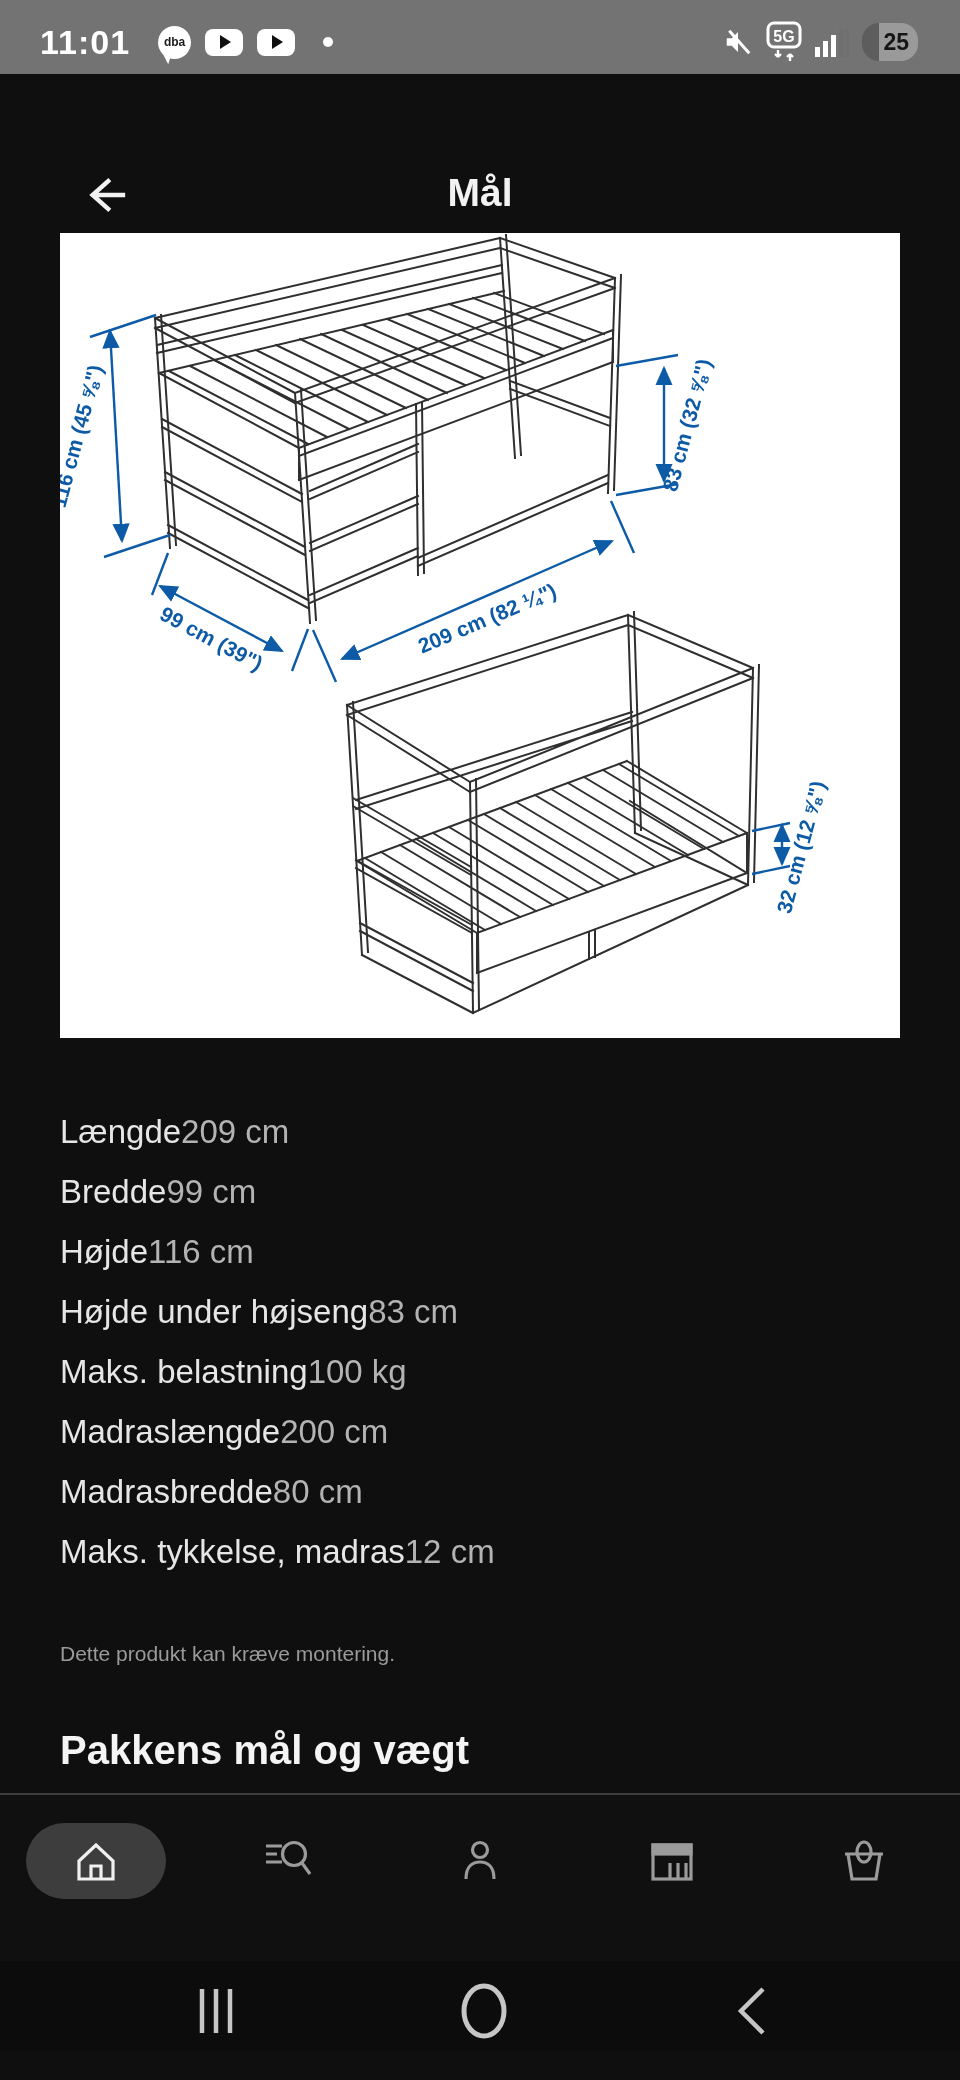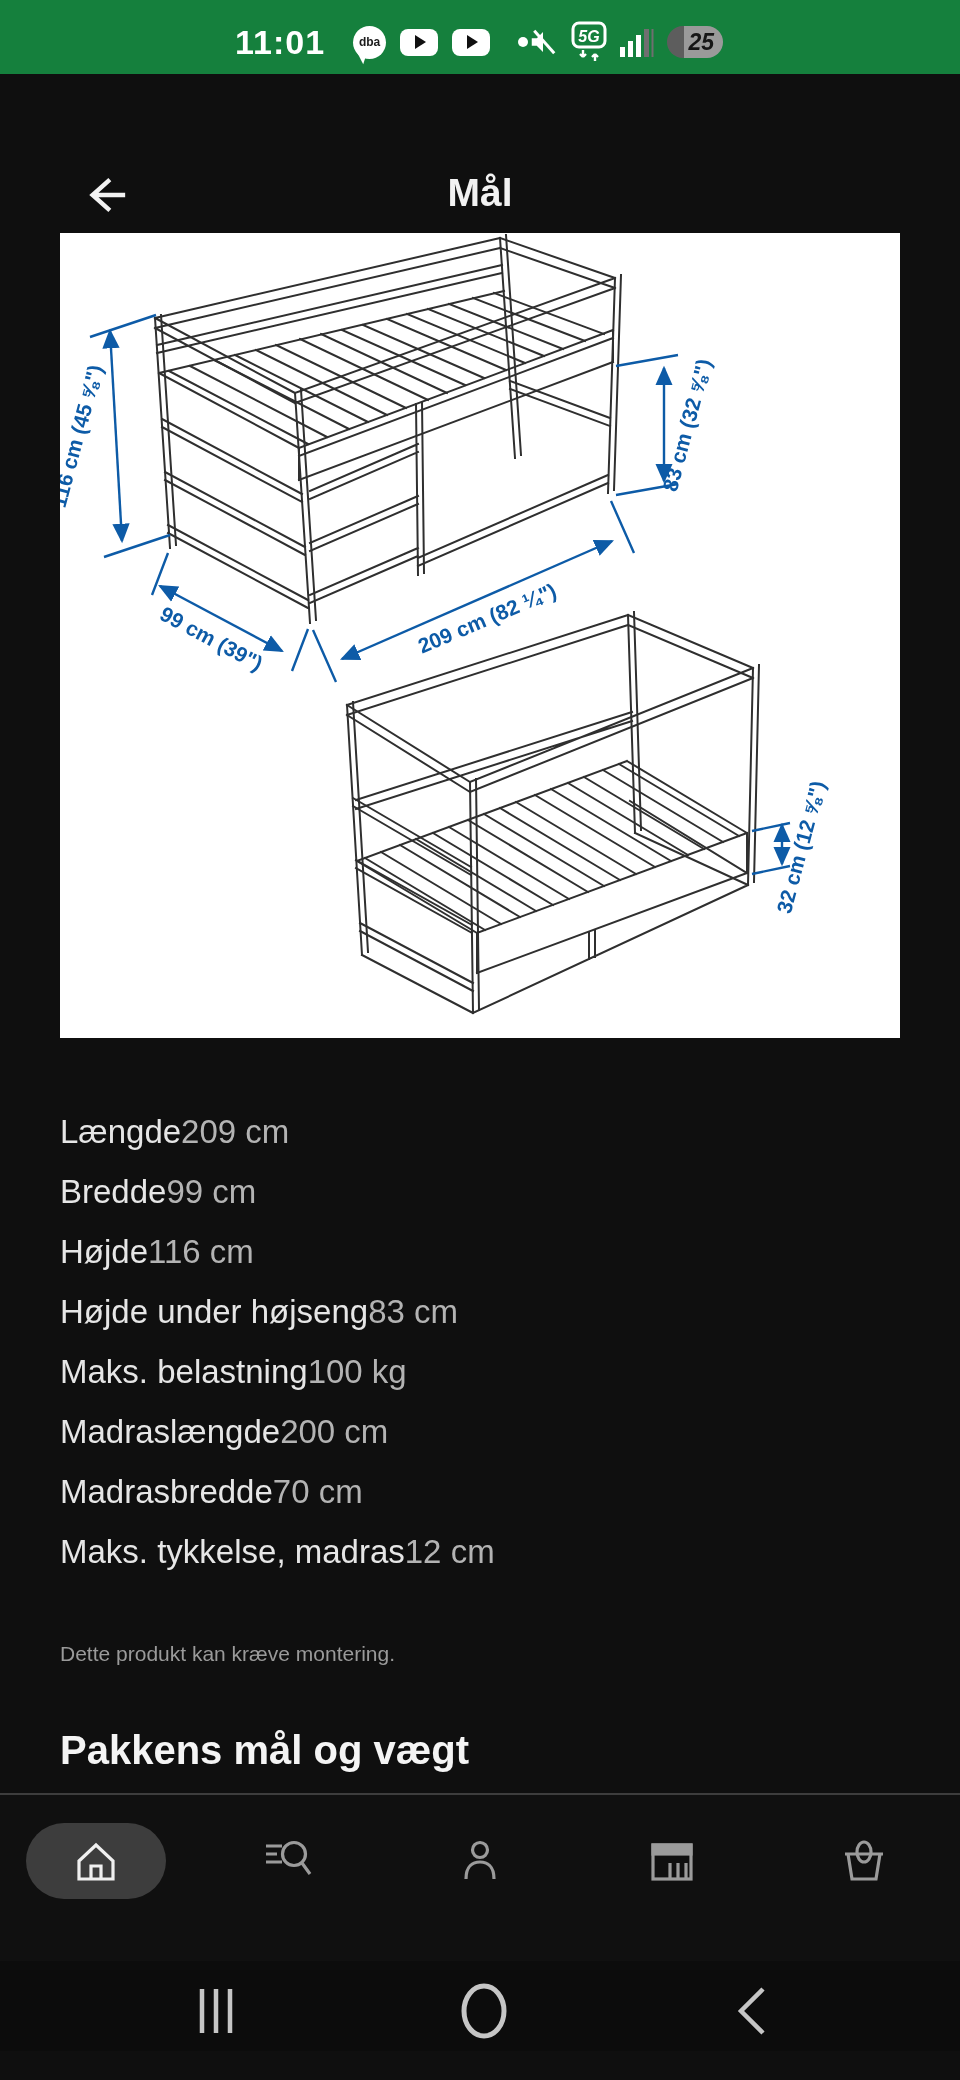--- a/index.html
+++ b/index.html
@@ -16,38 +16,38 @@
   *{margin:0;padding:0;box-sizing:border-box;}
   html,body{width:960px;height:2080px;overflow:hidden;}
   body{
     background:var(--bg);
     font-family:"Liberation Sans","DejaVu Sans",sans-serif;
     color:#fff;
     position:relative;
   }
   
   .status-bar{
-    height:74px;background:#15803d;
-    display:flex;align-items:center;justify-content:center;
+    height:74px;background:#737373;
+    display:flex;align-items:center;justify-content:space-between;
     padding:10px 42px 0 40px;
   }
   .sb-left{display:flex;align-items:center;gap:14px;}
   .sb-time{font-size:34px;font-weight:bold;letter-spacing:1px;}
   .sb-bubble{width:33px;height:33px;background:#fff;border-radius:50%;
     display:flex;align-items:center;justify-content:center;position:relative;margin-left:14px;}
   .sb-bubble::after{content:"";position:absolute;left:2px;bottom:-4px;
     width:0;height:0;border-left:10px solid transparent;border-top:10px solid #fff;transform:rotate(18deg);}
   .sb-bubble span{font-size:12px;font-weight:bold;color:#1c1c1c;}
   .sb-play{width:38px;height:27px;background:#fff;border-radius:8px;
     display:flex;align-items:center;justify-content:center;}
   .sb-play i{display:block;width:0;height:0;border-top:7px solid transparent;
     border-bottom:7px solid transparent;border-left:11px solid #101010;margin-left:3px;}
   .sb-dot{width:10px;height:10px;border-radius:50%;background:#fff;margin-left:14px;}
-  .sb-right{display:flex;align-items:center;gap:13px;font-style:italic;}
-  .sb-batt{width:56px;height:32px;border-radius:17px;
+  .sb-right{display:flex;align-items:center;gap:13px;}
+  .sb-batt{width:56px;height:38px;border-radius:17px;
     background:linear-gradient(90deg,#5d5d5d 0 30%,#9a9a9a 30% 100%);
     display:flex;align-items:center;justify-content:flex-end;padding-right:9px;}
   .sb-batt span{font-size:23px;font-weight:bold;color:#161616;}
   
   .app-header{height:159px;display:flex;align-items:flex-end;justify-content:center;
     padding-bottom:18px;position:relative;}
   .back-btn{position:absolute;left:80px;bottom:12px;width:52px;height:52px;
     display:flex;align-items:center;justify-content:center;cursor:pointer;background:none;border:none;}
   .page-title{font-size:39px;font-weight:bold;color:#f2f2f2;}
   
@@ -191,21 +191,21 @@
   <div class="spec-row">
     <span class="spec-label">Maks. belastning</span>
     <span class="spec-value">100 kg</span>
   </div>
   <div class="spec-row">
     <span class="spec-label">Madraslængde</span>
     <span class="spec-value">200 cm</span>
   </div>
   <div class="spec-row">
     <span class="spec-label">Madrasbredde</span>
-    <span class="spec-value">70 cm</span>
+    <span class="spec-value">80 cm</span>
   </div>
   <div class="spec-row">
     <span class="spec-label">Maks. tykkelse, madras</span>
     <span class="spec-value">12 cm</span>
   </div>
 </div>
 
 <p class="note">Dette produkt kan kræve montering.</p>
 
 <h2 class="section-heading">Pakkens mål og vægt</h2>

